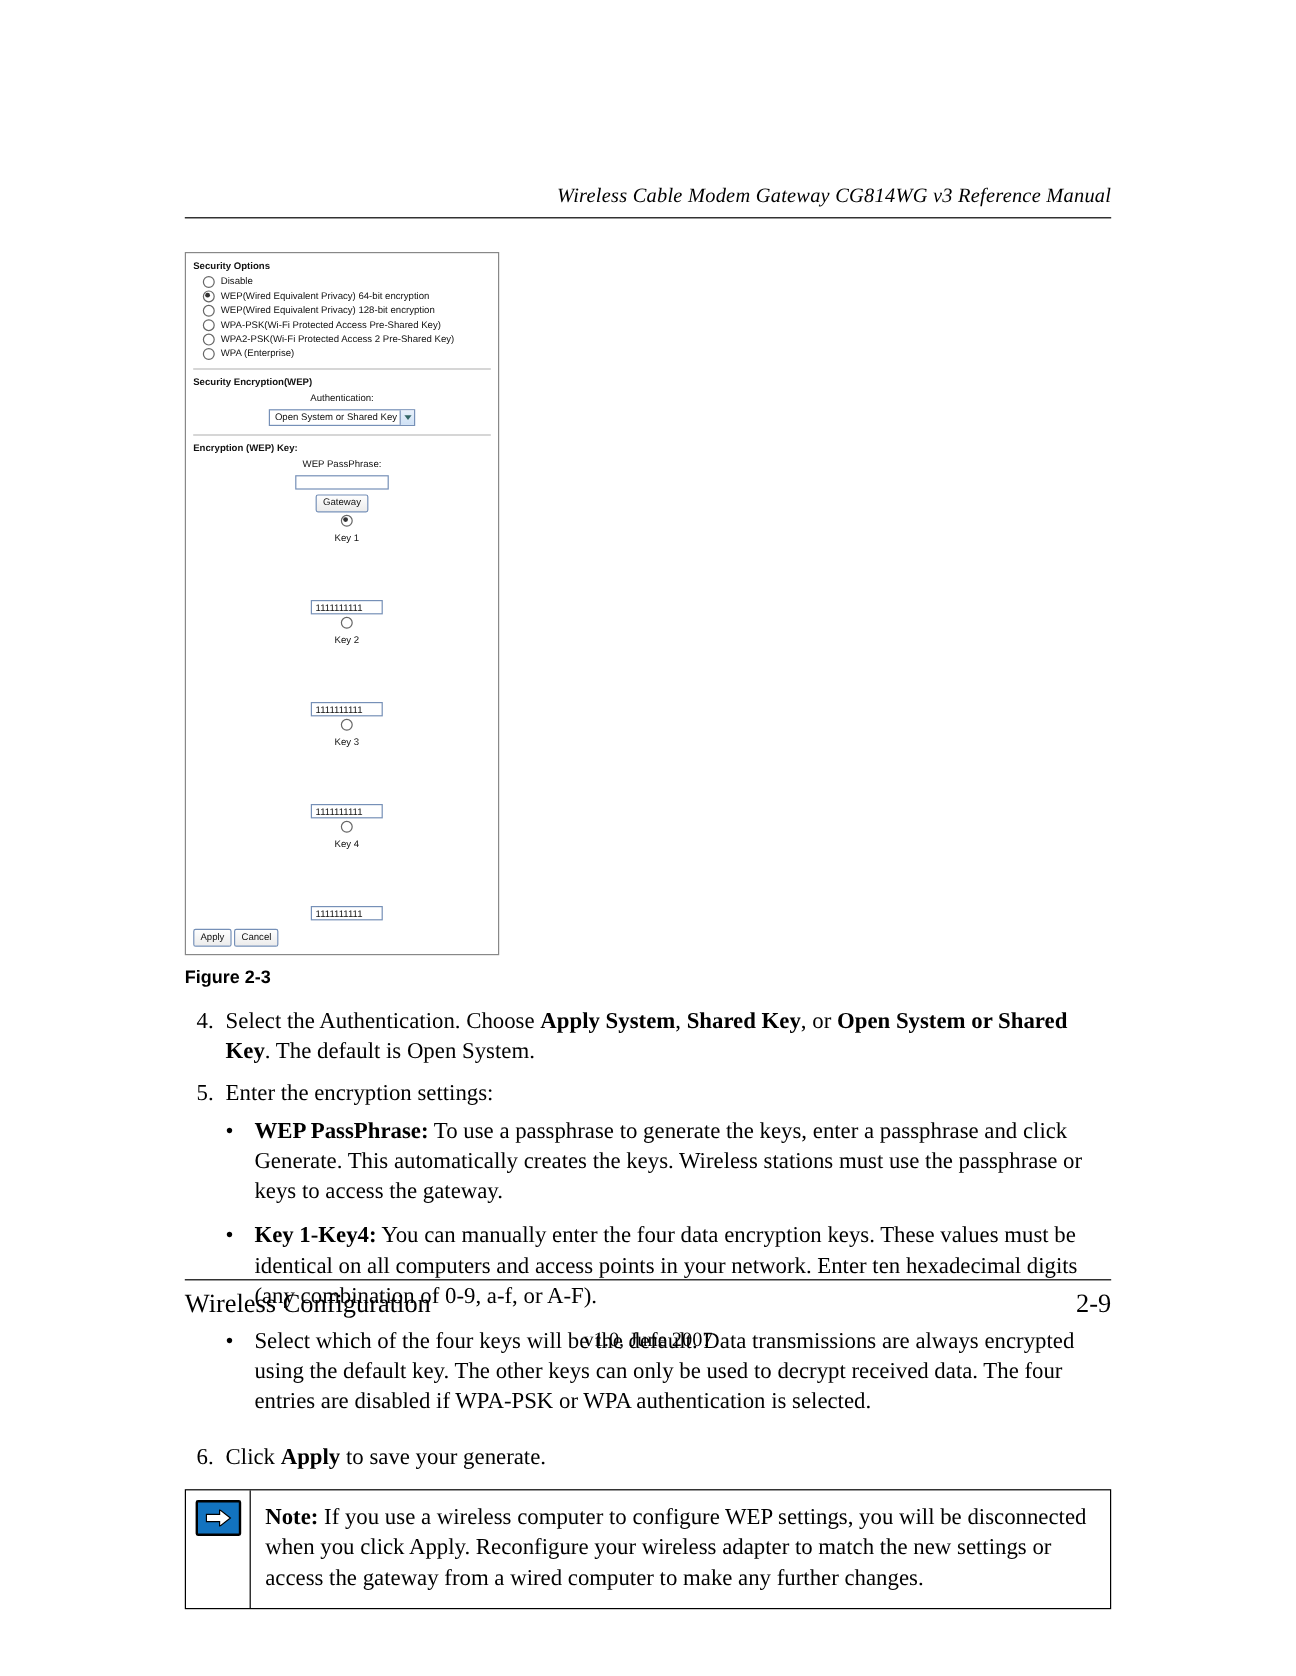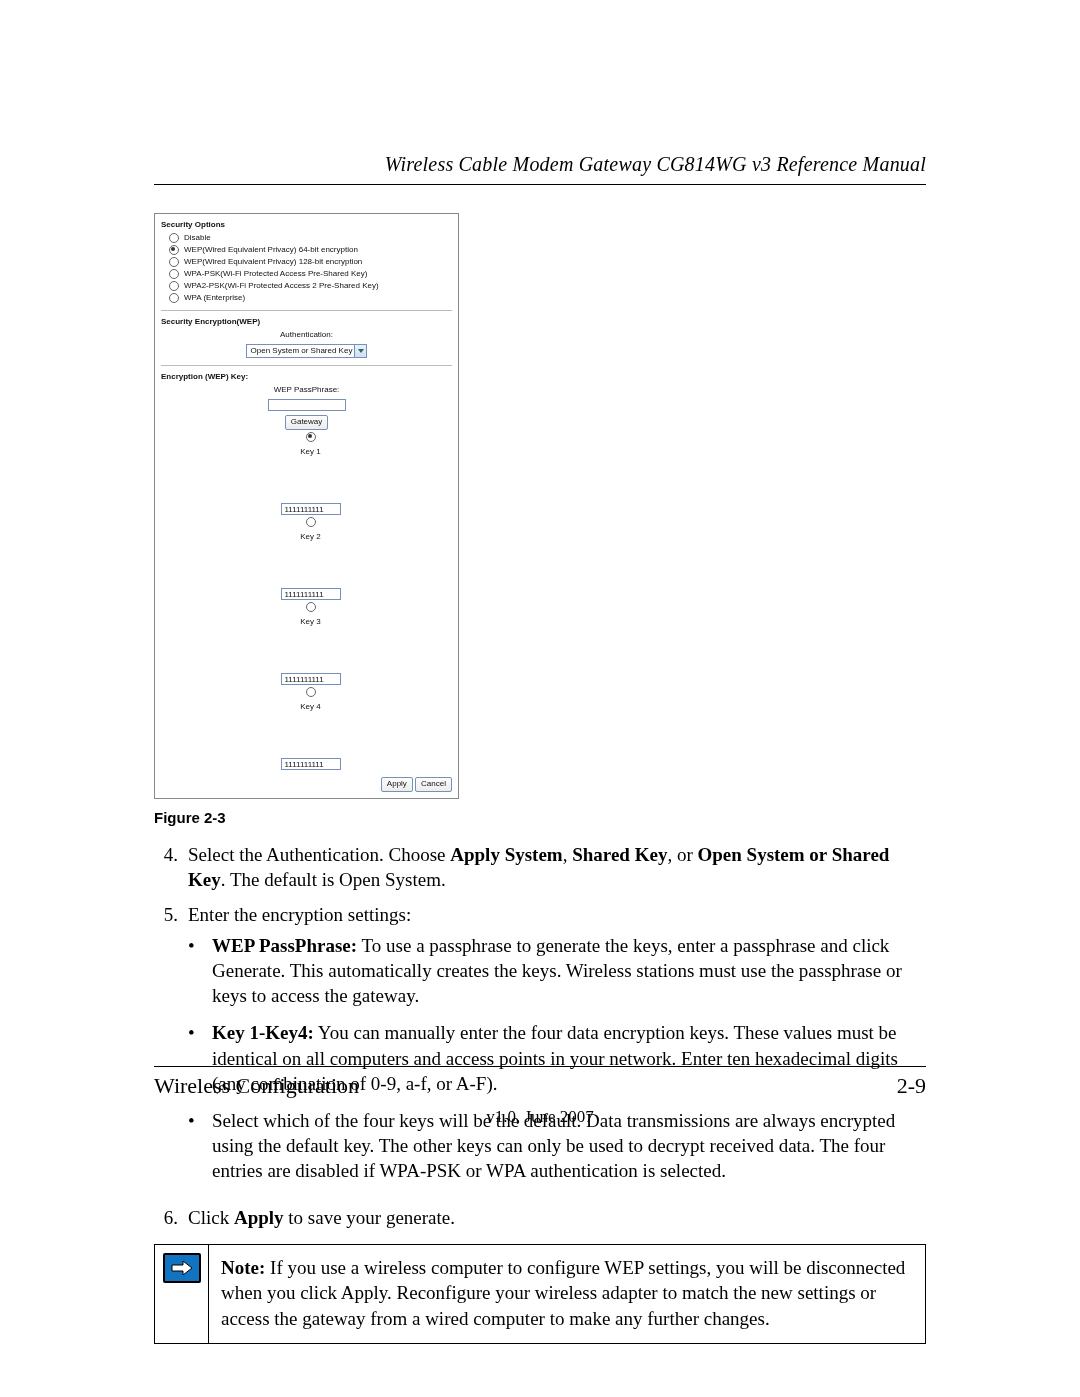--- a/index.html
+++ b/index.html
@@ -13,35 +13,35 @@
     color: #000;
   }
   .content-wrap {
     margin: 0 auto;
     width: 772px;
     padding-top: 153px;
   }
   .running-head {
     text-align: right;
     font-style: italic;
-    font-size: 20px;
+    font-size: 17px;
     letter-spacing: 0.2px;
     border-bottom: 1.4px solid #000;
     padding-bottom: 8px;
     margin-bottom: 28px;
   }
   .para {
     font-size: 19px;
     line-height: 1.3;
     margin: 0 0 10px 0;
   }
 
   
   .shot {
-    width: 305px;
+    width: 262px;
     border: 1px solid #888;
     padding: 4px 6px 6px 6px;
     font-family: Arial, Helvetica, sans-serif;
     font-size: 8px;
     color: #111;
     line-height: 1.25;
     box-sizing: border-box;
     margin-top: 4px;
     margin-bottom: 10px;
   }
@@ -74,21 +74,21 @@
     border: 1px solid #7690b7; height: 12px; font-size: 8px; padding: 0 3px; line-height:12px;
     background: #fff; display:inline-block; box-sizing:border-box;
   }
   .btn {
     border: 1px solid #7690b7; padding: 0 5px; height: 13px; line-height: 12px;
     font-size: 8px; background: linear-gradient(#fefefe,#ececec); display:inline-block; border-radius:2px;
   }
   .keys { padding-left: 8px; }
   .keys .row { gap: 5px; padding: 1px 0; }
   .keyfield { width: 60px; font-family: Arial, Helvetica, sans-serif; margin-top: 41px; }
-  .btnrow { text-align: right; margin-top: 6px; }
+  .btnrow { text-align: left; margin-top: 6px; }
 
   .fig-caption { font-family: Arial, Helvetica, sans-serif; font-weight: bold; font-size: 15px; margin: 6px 0 16px 0; }
 
   
   .ol { margin: 0; padding: 0; }
   .ol-item { display: flex; gap: 10px; font-size: 19px; line-height: 1.32; margin-bottom: 10px; }
   .ol-num { min-width: 24px; text-align: right; }
   .ol-body { flex: 1; }
   .ul { margin: 6px 0 0 0; padding: 0; }
   .ul-item { display: flex; gap: 14px; font-size: 19px; line-height: 1.32; margin-bottom: 12px; }

